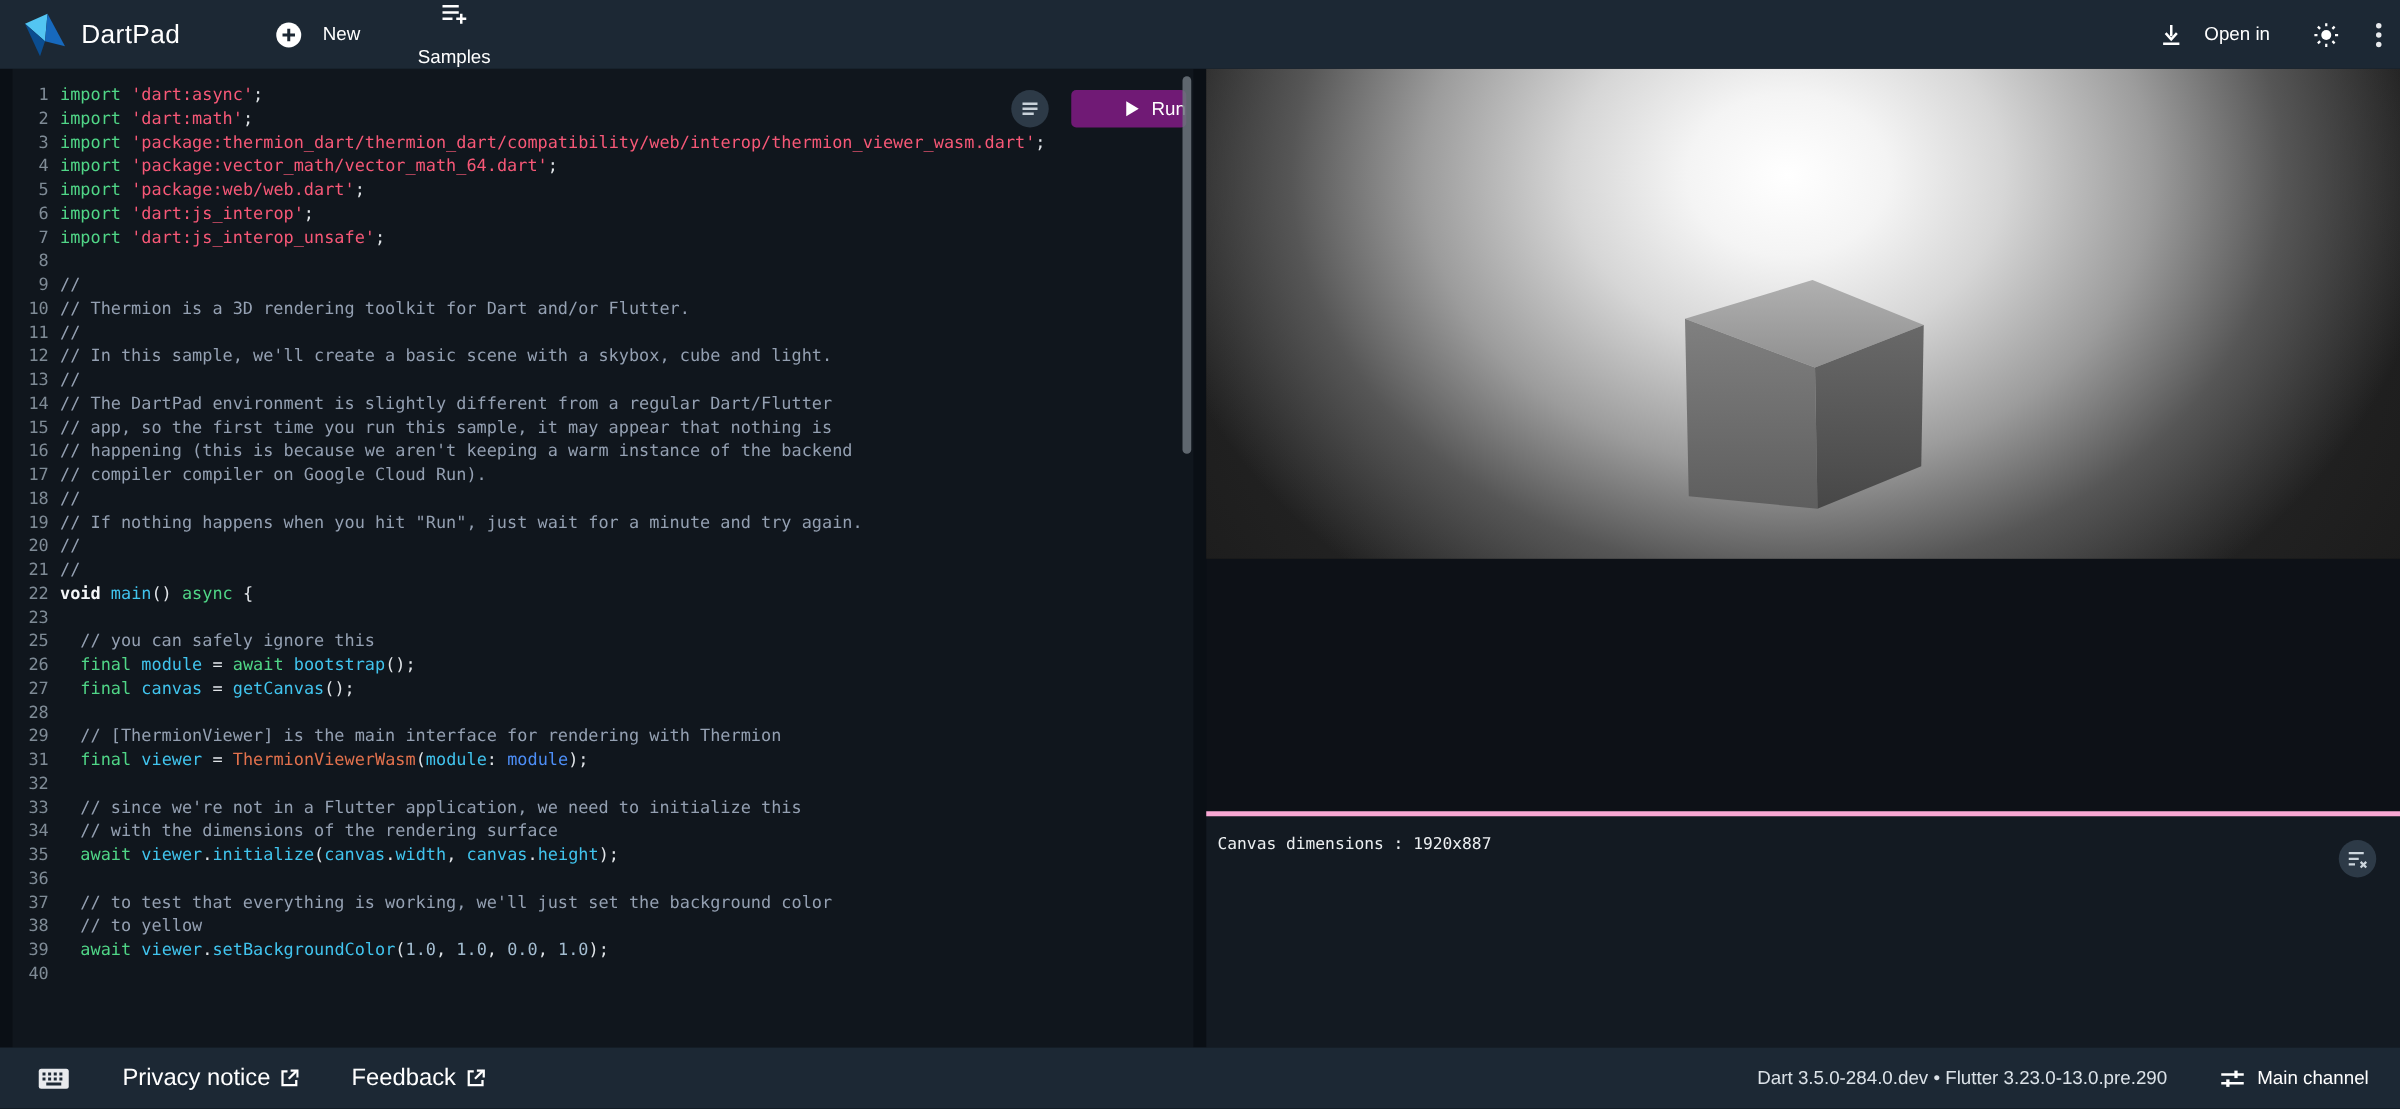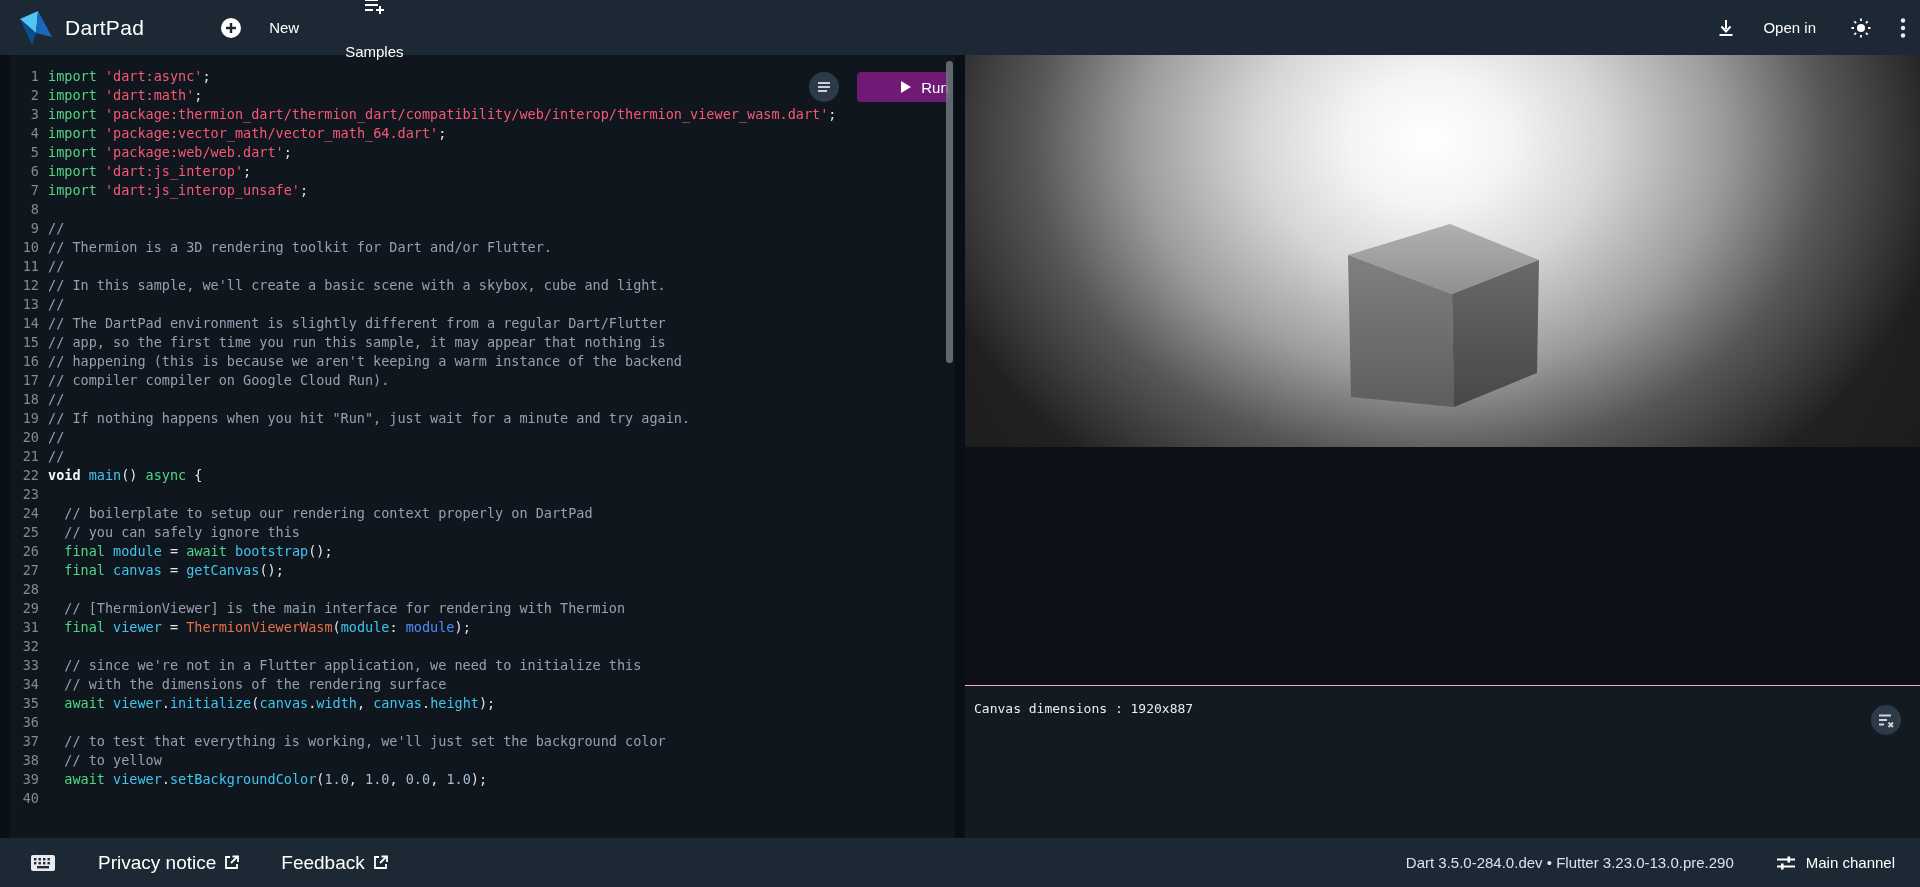--- a/index.html
+++ b/index.html
@@ -5,21 +5,21 @@
   * { box-sizing: border-box; margin: 0; padding: 0; }
   html,body { width:1920px; height:887px; background:#0a0f15; overflow:hidden;
               font-family:"Liberation Sans", sans-serif; }
   #app { position:relative; width:1920px; height:887px; }
 
   
   .header { position:absolute; top:0; left:0; width:1920px; height:55px;
             background:#1c2834; display:flex; align-items:center; z-index:5; }
   .logo { margin-left:18px; width:36px; height:38px; flex:0 0 auto; }
   .app-title { color:#ffffff; font-size:21px; font-weight:400; margin-left:11px; letter-spacing:.3px; }
-  .hbtn { display:flex; align-items:center; gap:27px; color:#ffffff; font-size:15px;
+  .hbtn { display:flex; align-items:center; gap:16px; color:#ffffff; font-size:15px;
           font-weight:500; cursor:pointer;text-align:right; }
   .hbtn-new { margin-left:76px; }
   .hbtn-samples { margin-left:46px;flex-direction:column; }
   .header-right { margin-left:auto; display:flex; align-items:center; }
   .hbtn-openin { margin-right:34px; }
   .icon-btn { display:flex; align-items:center; justify-content:center; cursor:pointer; }
   .hbtn-brightness { margin-right:28px; }
   .hbtn-kebab { margin-right:14px; }
 
   
@@ -62,21 +62,21 @@
   .canvas3d { position:absolute; left:0; top:0; width:955px; height:392px; cursor:grab;
     background:
       radial-gradient(620px 500px ellipse at 465px 85px,
         #ffffff 0%, #f4f4f4 13%, #d6d6d6 28%, #9c9c9c 47%, #565656 64%, rgba(22,22,22,0) 84%),
       radial-gradient(1000px 760px ellipse at 465px 210px,
         #343434 0%, #1c1c1c 55%, #0d0d0d 100%),
       #0d0d0d; }
   .cube-svg { position:absolute; left:0; top:0; }
 
   .console { position:absolute; left:0; top:594px; width:955px; height:189px;
-             background:#131a22; border-top:1px solid #f9a8d4;margin-top:36px; }
+             background:#131a22; border-top:4px solid #f9a8d4; }
   .console-text { padding:14px 0 0 9px; font-family:"DejaVu Sans Mono", monospace;
                   font-size:13px; color:#eceff1; line-height:18px; }
   .clear-btn { position:absolute; top:19px; right:19px; width:30px; height:30px;
                border-radius:50%; background:#2d3a47; display:flex; align-items:center;
                justify-content:center; cursor:pointer; }
 
   
   .footer { position:absolute; left:0; bottom:0; width:1920px; height:49px;
             background:#1c2834; display:flex; align-items:center; z-index:5; }
   .kbd-btn { margin-left:30px; display:flex; align-items:center; cursor:pointer; }
@@ -163,21 +163,20 @@
         <div class="code-line"><span class="gutter">14</span><span class="tok-cmt">// The DartPad environment is slightly different from a regular Dart/Flutter</span></div>
         <div class="code-line"><span class="gutter">15</span><span class="tok-cmt">// app, so the first time you run this sample, it may appear that nothing is</span></div>
         <div class="code-line"><span class="gutter">16</span><span class="tok-cmt">// happening (this is because we aren't keeping a warm instance of the backend</span></div>
         <div class="code-line"><span class="gutter">17</span><span class="tok-cmt">// compiler compiler on Google Cloud Run).</span></div>
         <div class="code-line"><span class="gutter">18</span><span class="tok-cmt">//</span></div>
         <div class="code-line"><span class="gutter">19</span><span class="tok-cmt">// If nothing happens when you hit "Run", just wait for a minute and try again.</span></div>
         <div class="code-line"><span class="gutter">20</span><span class="tok-cmt">//</span></div>
         <div class="code-line"><span class="gutter">21</span><span class="tok-cmt">//</span></div>
         <div class="code-line"><span class="gutter">22</span><span class="tok-void">void</span><span class="tok-pun"> </span><span class="tok-id">main</span><span class="tok-pun">() </span><span class="tok-kw">async</span><span class="tok-pun"> {</span></div>
         <div class="code-line"><span class="gutter">23</span></div>
-        <div class="code-line"><span class="gutter">24</span><span class="tok-cmt">  // boilerplate to setup our rendering context properly on DartPad</span></div>
         <div class="code-line"><span class="gutter">25</span><span class="tok-cmt">  // you can safely ignore this</span></div>
         <div class="code-line"><span class="gutter">26</span><span class="tok-pun">  </span><span class="tok-kw">final</span><span class="tok-pun"> </span><span class="tok-id">module</span><span class="tok-pun"> = </span><span class="tok-kw">await</span><span class="tok-pun"> </span><span class="tok-id">bootstrap</span><span class="tok-pun">();</span></div>
         <div class="code-line"><span class="gutter">27</span><span class="tok-pun">  </span><span class="tok-kw">final</span><span class="tok-pun"> </span><span class="tok-id">canvas</span><span class="tok-pun"> = </span><span class="tok-id">getCanvas</span><span class="tok-pun">();</span></div>
         <div class="code-line"><span class="gutter">28</span></div>
         <div class="code-line"><span class="gutter">29</span><span class="tok-cmt">  // [ThermionViewer] is the main interface for rendering with Thermion</span></div>
         <div class="code-line"><span class="gutter">31</span><span class="tok-pun">  </span><span class="tok-kw">final</span><span class="tok-pun"> </span><span class="tok-id">viewer</span><span class="tok-pun"> = </span><span class="tok-cls">ThermionViewerWasm</span><span class="tok-pun">(</span><span class="tok-id">module</span><span class="tok-pun">: </span><span class="tok-arg">module</span><span class="tok-pun">);</span></div>
         <div class="code-line"><span class="gutter">32</span></div>
         <div class="code-line"><span class="gutter">33</span><span class="tok-cmt">  // since we're not in a Flutter application, we need to initialize this</span></div>
         <div class="code-line"><span class="gutter">34</span><span class="tok-cmt">  // with the dimensions of the rendering surface</span></div>
         <div class="code-line"><span class="gutter">35</span><span class="tok-pun">  </span><span class="tok-kw">await</span><span class="tok-pun"> </span><span class="tok-id">viewer</span><span class="tok-pun">.</span><span class="tok-id">initialize</span><span class="tok-pun">(</span><span class="tok-id">canvas</span><span class="tok-pun">.</span><span class="tok-id">width</span><span class="tok-pun">, </span><span class="tok-id">canvas</span><span class="tok-pun">.</span><span class="tok-id">height</span><span class="tok-pun">);</span></div>

